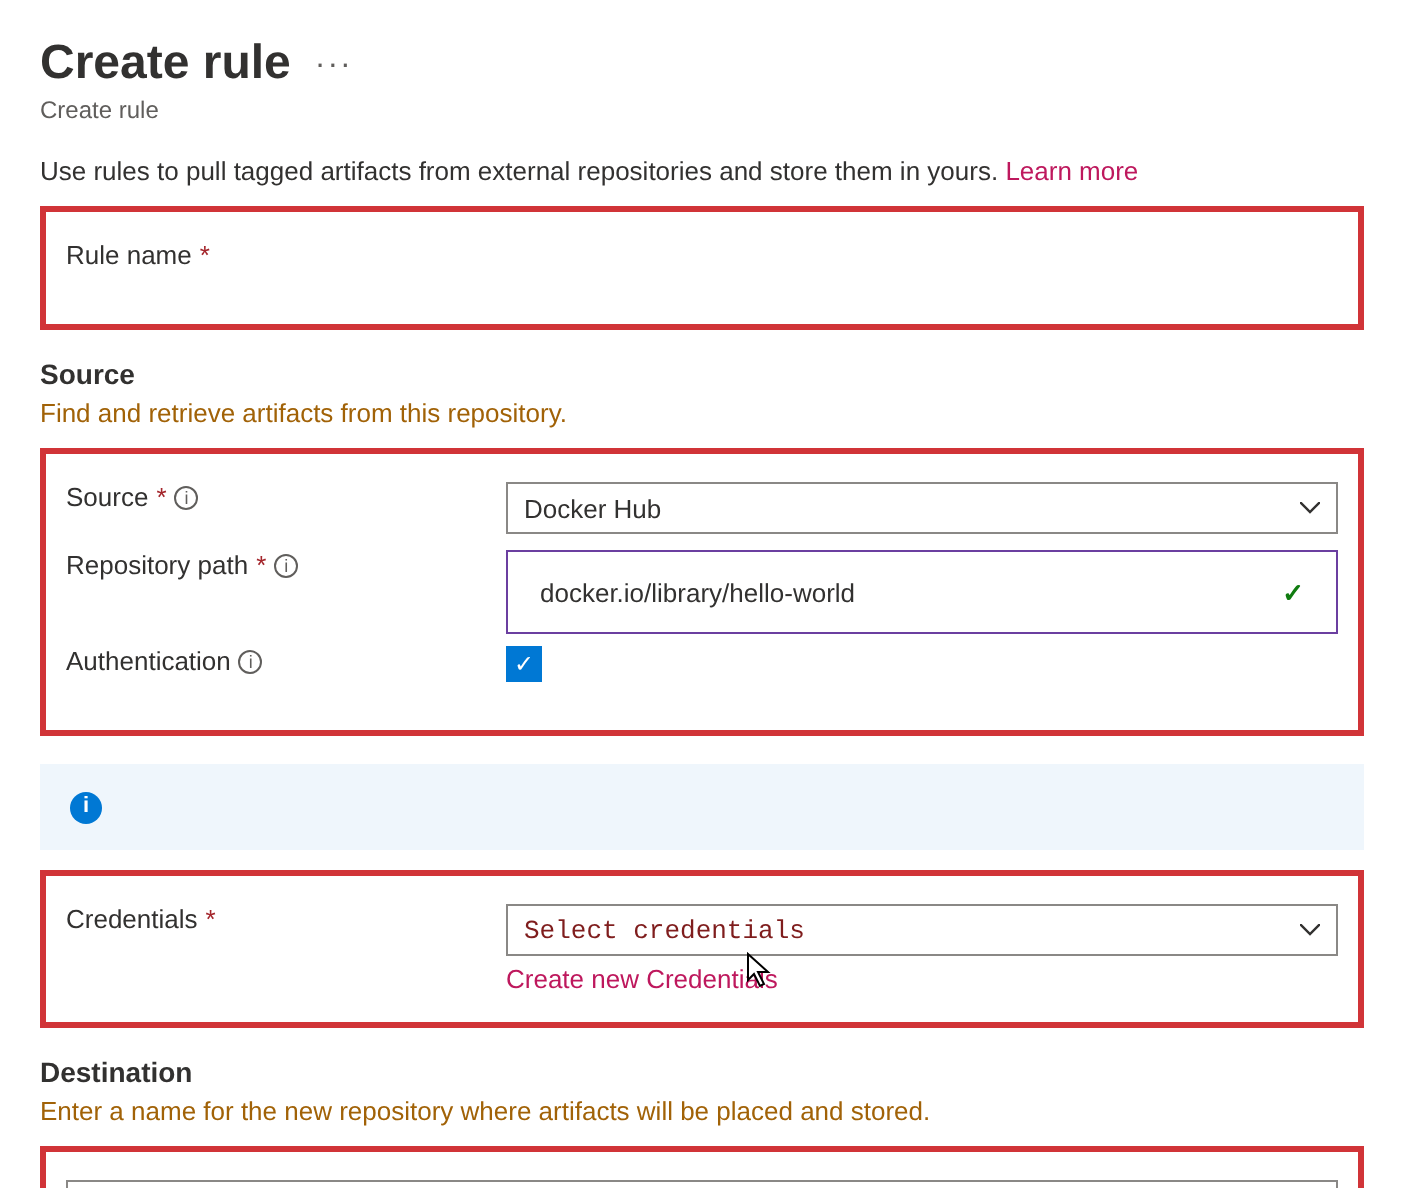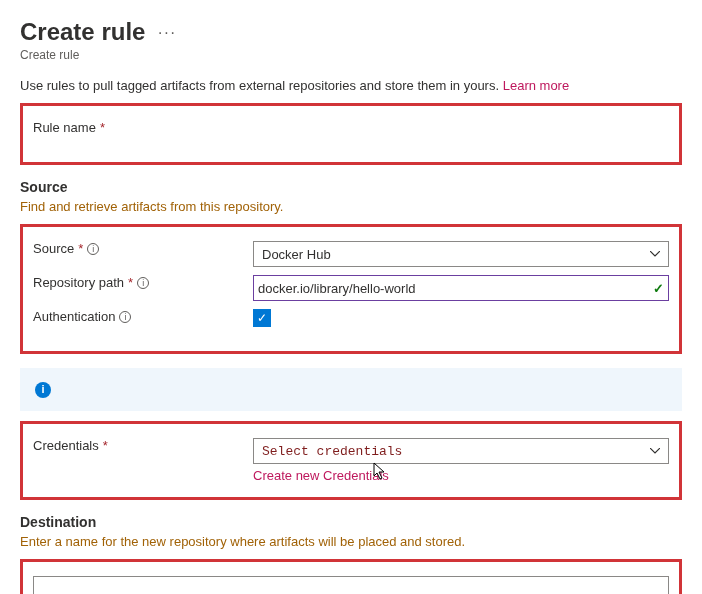--- a/index.html
+++ b/index.html
@@ -77,22 +77,22 @@
     width: 10px; height: 6px;
     display: inline-block;
   }
   .chevron svg { display: block; }
   .valid-path {
     border: 1px solid #6b3fa0;
     color: #323130;
     display: flex;
     align-items: center;
     justify-content: space-between;
-    height: 26px;
-    padding: 2px 4px;
+    height: 42px;
+    padding: 2px 16px;
     font-size: 13px;
   }
   .check-green { color: #107c10; font-weight: bold; }
 
   .checkbox {
     width: 18px; height: 18px;
     background: #0078d4;
     display: inline-flex;
     align-items: center;
     justify-content: center;

